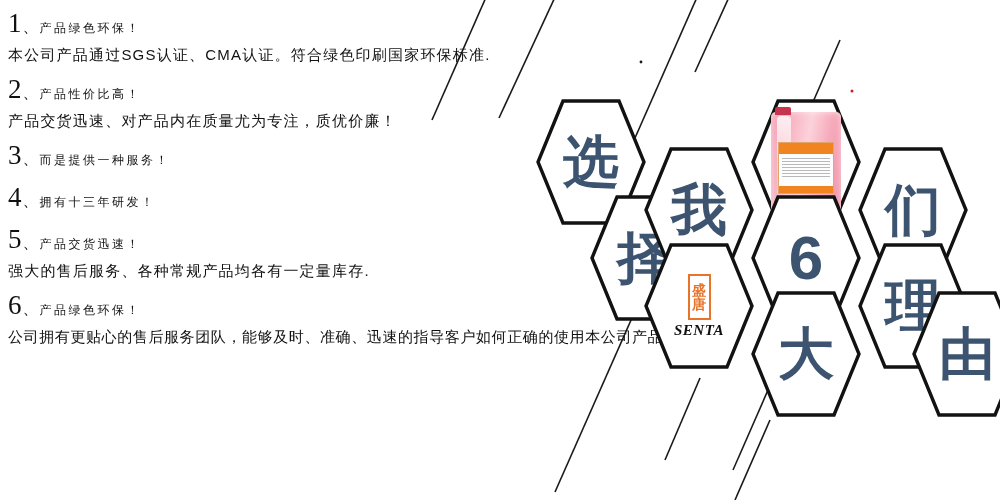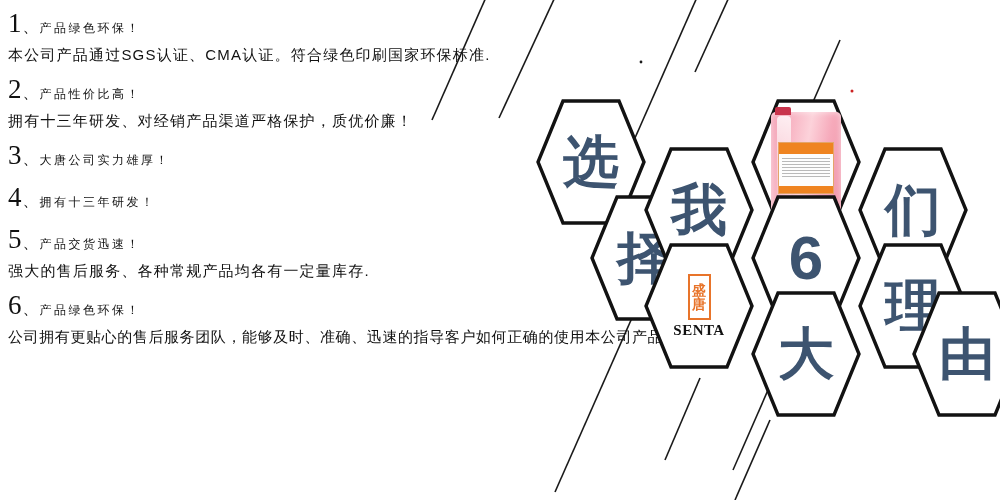--- a/index.html
+++ b/index.html
@@ -71,21 +71,21 @@
     width:23px;height:46px;border:2px solid #e8742a;background:#fff;
     display:flex;flex-direction:column;align-items:center;justify-content:center;
     box-sizing:border-box;
   }
   .logo-mark span{
     display:block;font-size:14px;line-height:14px;color:#e8742a;font-weight:700;
     font-family:"DejaVu Sans","Liberation Sans",sans-serif;
   }
   .logo-word{
     margin-top:2px;font-size:15px;letter-spacing:0.5px;color:#111;
-    font-family:"Liberation Serif","DejaVu Serif",serif;font-weight:700;
+    font-family:"Liberation Serif","DejaVu Serif",serif;font-weight:700;font-style:italic;
   }
 
   
   .prodhex .prod-inner{
     position:absolute;left:14px;top:8px;width:84px;height:112px;
     display:flex;align-items:center;justify-content:center;
   }
   .jerrycan{
     position:relative;width:70px;height:100px;
     background:linear-gradient(100deg,#f3a3b6 0%,#f8b8c6 28%,#fcd2da 48%,#f6aabb 72%,#ef94a9 100%);
@@ -145,28 +145,28 @@
       </div>
       <div class="desc">本公司产品通过SGS认证、CMA认证。符合绿色印刷国家环保标准.</div>
     </div>
 
     <div class="reason">
       <div class="head">
         <span class="num">2</span>
         <span class="dun">、</span>
         <span class="title">产品性价比高！</span>
       </div>
-      <div class="desc">拥有十三年研发、对经销产品渠道严格保护，质优价廉！</div>
+      <div class="desc">产品交货迅速、对产品内在质量尤为专注，质优价廉！</div>
     </div>
 
     <div class="reason">
       <div class="head">
         <span class="num">3</span>
         <span class="dun">、</span>
-        <span class="title">大唐公司实力雄厚！</span>
+        <span class="title">而是提供一种服务！</span>
       </div>
     </div>
 
     <div class="reason">
       <div class="head">
         <span class="num">4</span>
         <span class="dun">、</span>
         <span class="title">拥有十三年研发！</span>
       </div>
     </div>

